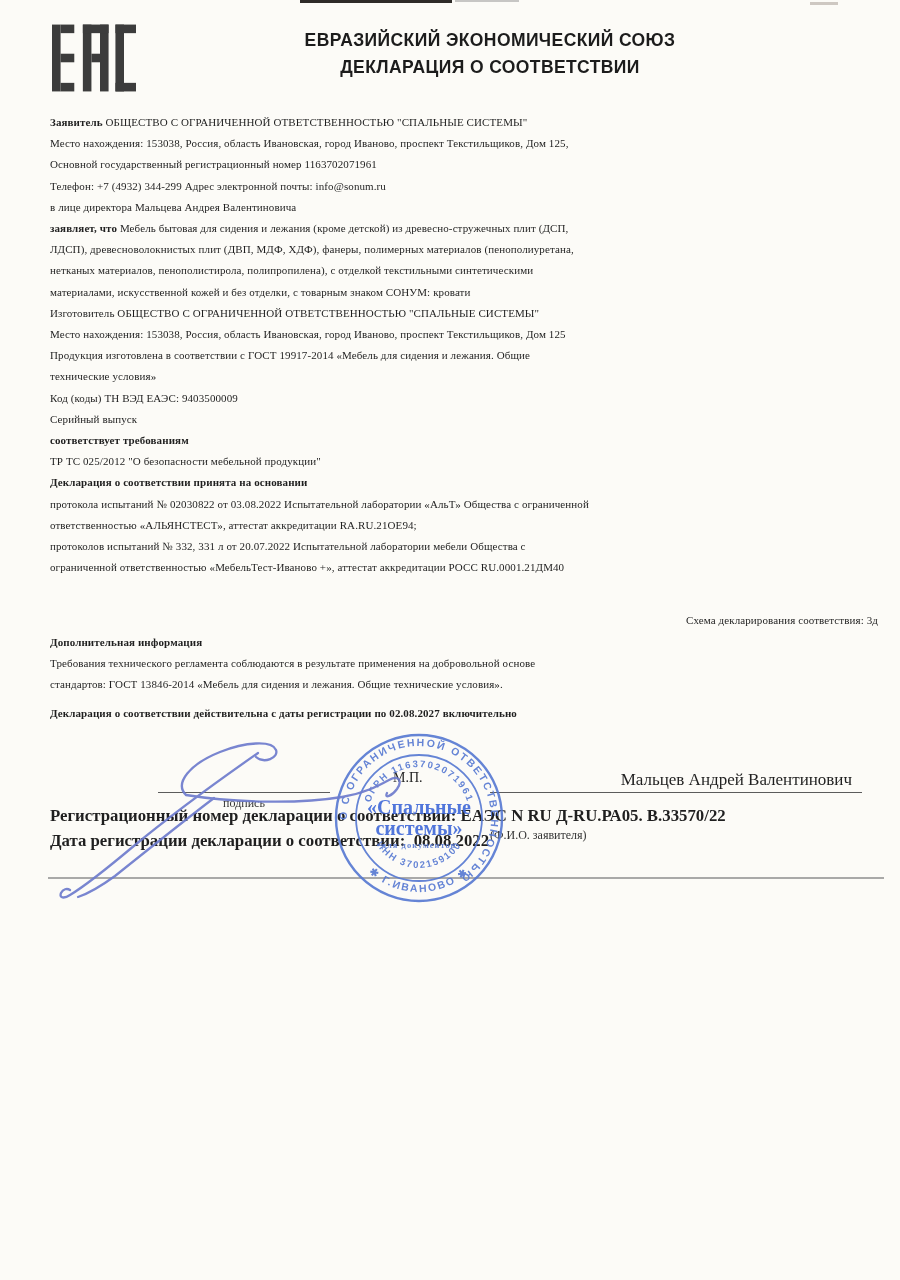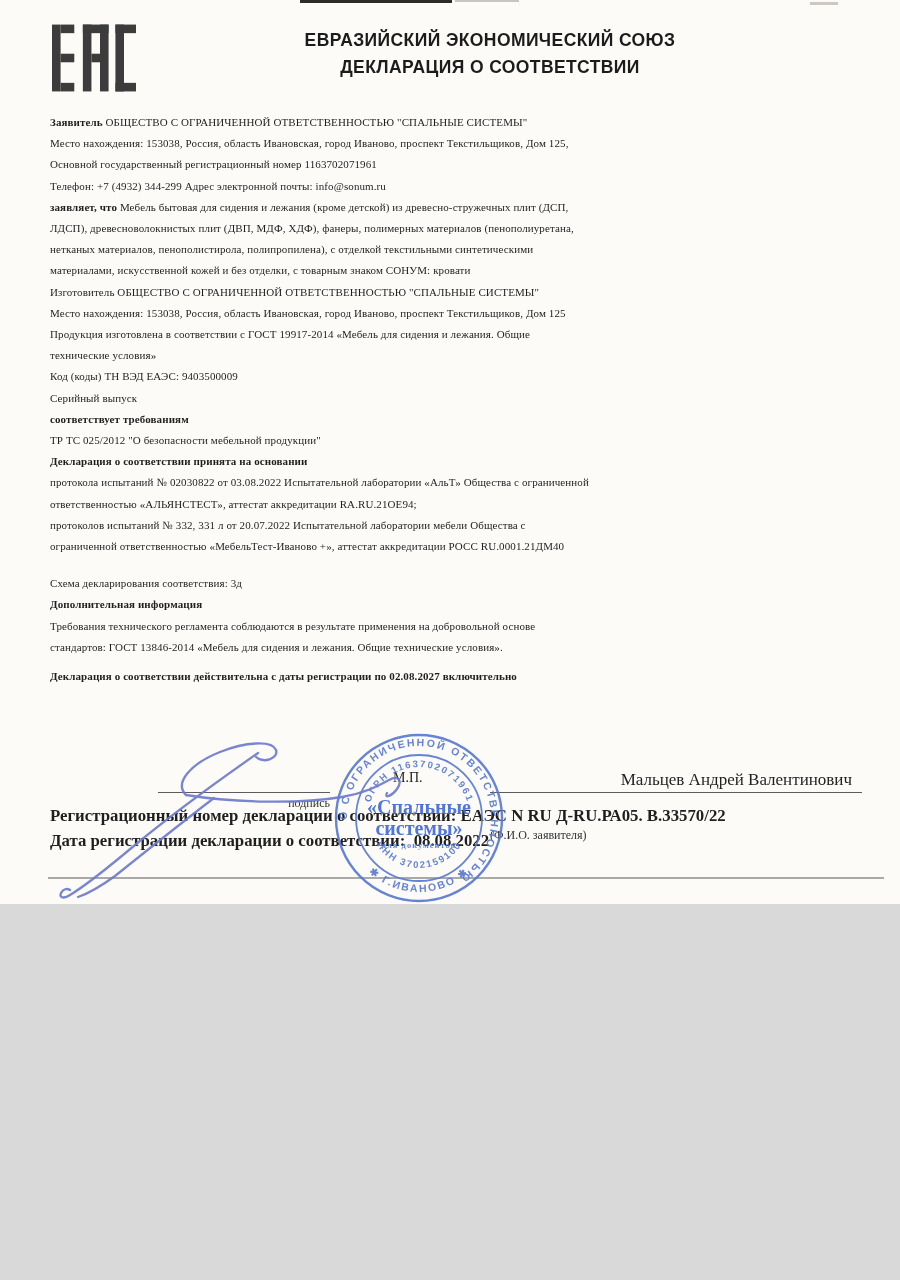--- a/index.html
+++ b/index.html
@@ -1,34 +1,34 @@
 <!DOCTYPE html>
 <html><head>
 <meta charset="utf-8">
 <style>
   html,body{margin:0;padding:0;background:#d9d9d9;}
-  .page{position:relative;width:900px;height:904px;background:#fcfbf7;overflow:hidden;
+  .page{position:relative;width:900px;height:1280px;background:#fcfbf7;overflow:hidden;
         font-family:"Liberation Serif",serif;color:#1f1f1f;}
   
   .artifact{position:absolute;}
   .a1{left:300px;top:0;width:152px;height:3px;background:#2e2b28;}
   .a2{left:455px;top:0;width:64px;height:2px;background:#9a9a9a;opacity:.55;}
   .a3{left:810px;top:2px;width:28px;height:3px;background:#c2bcb4;opacity:.8;}
   
   .logo{position:absolute;left:52px;top:20px;}
   .title{position:absolute;left:125px;top:27px;width:730px;text-align:center;
          font-family:"Liberation Sans",sans-serif;font-weight:bold;font-size:17.5px;
          line-height:27px;letter-spacing:.4px;color:#1c1c1c;}
   
   .body-lines{position:absolute;left:50px;top:112px;width:828px;}
   .bline{white-space:nowrap;font-size:11px;line-height:21.2px;letter-spacing:.1px;}
   .bline .b{font-weight:bold;}
   
   .sig-rule{position:absolute;left:158px;top:792px;width:172px;height:1px;background:#5c5c5c;}
-  .podpis{position:absolute;left:158px;top:796px;width:172px;text-align:right;
+  .podpis{position:absolute;left:158px;top:796px;width:172px;text-align:center;
           font-size:12px;color:#333;}
   .mp{position:absolute;left:393px;top:770px;font-size:14px;}
   .fio-rule{position:absolute;left:490px;top:792px;width:372px;height:1px;background:#5c5c5c;}
   .fio-name{position:absolute;left:480px;top:770px;width:372px;text-align:right;font-size:17px;}
   .fio-cap{position:absolute;left:490px;top:828px;width:372px;text-align:left;
            font-size:12px;color:#333;}
   .reg1{position:absolute;left:50px;top:806px;font-weight:bold;font-size:16.8px;white-space:nowrap;}
   .reg2{position:absolute;left:50px;top:831px;font-weight:bold;font-size:16.8px;white-space:pre;}
   .foot-rule{position:absolute;left:48px;top:877px;width:836px;height:2px;background:#8d8d8d;opacity:.75;}
   
@@ -71,38 +71,39 @@
   <div class="title">
     <div>ЕВРАЗИЙСКИЙ ЭКОНОМИЧЕСКИЙ СОЮЗ</div>
     <div>ДЕКЛАРАЦИЯ О СООТВЕТСТВИИ</div>
   </div>
 
   <div class="body-lines" id="body-lines">
       <div class="bline"><span class="b">Заявитель </span><span>ОБЩЕСТВО С ОГРАНИЧЕННОЙ ОТВЕТСТВЕННОСТЬЮ "СПАЛЬНЫЕ СИСТЕМЫ"</span></div>
       <div class="bline"><span>Место нахождения: 153038, Россия, область Ивановская, город Иваново, проспект Текстильщиков, Дом 125,</span></div>
       <div class="bline"><span>Основной государственный регистрационный номер 1163702071961</span></div>
       <div class="bline"><span>Телефон: +7 (4932) 344-299 Адрес электронной почты: info@sonum.ru</span></div>
+      <div class="bline"><span>в лице директора Мальцева Андрея Валентиновича</span></div>
       <div class="bline"><span class="b">заявляет, что </span><span>Мебель бытовая для сидения и лежания (кроме детской) из древесно-стружечных плит (ДСП,</span></div>
       <div class="bline"><span>ЛДСП), древесноволокнистых плит (ДВП, МДФ, ХДФ), фанеры, полимерных материалов (пенополиуретана,</span></div>
       <div class="bline"><span>нетканых материалов, пенополистирола, полипропилена), с отделкой текстильными синтетическими</span></div>
       <div class="bline"><span>материалами, искусственной кожей и без отделки, с товарным знаком СОНУМ: кровати</span></div>
       <div class="bline"><span>Изготовитель ОБЩЕСТВО С ОГРАНИЧЕННОЙ ОТВЕТСТВЕННОСТЬЮ "СПАЛЬНЫЕ СИСТЕМЫ"</span></div>
       <div class="bline"><span>Место нахождения: 153038, Россия, область Ивановская, город Иваново, проспект Текстильщиков, Дом 125</span></div>
       <div class="bline"><span>Продукция изготовлена в соответствии с ГОСТ 19917-2014 «Мебель для сидения и лежания. Общие</span></div>
       <div class="bline"><span>технические условия»</span></div>
       <div class="bline"><span>Код (коды) ТН ВЭД ЕАЭС: 9403500009</span></div>
       <div class="bline"><span>Серийный выпуск</span></div>
       <div class="bline"><span class="b">соответствует требованиям</span></div>
       <div class="bline"><span>ТР ТС 025/2012 "О безопасности мебельной продукции"</span></div>
       <div class="bline"><span class="b">Декларация о соответствии принята на основании</span></div>
       <div class="bline"><span>протокола испытаний № 02030822 от 03.08.2022 Испытательной лаборатории «АльТ» Общества с ограниченной</span></div>
       <div class="bline"><span>ответственностью «АЛЬЯНСТЕСТ», аттестат аккредитации RA.RU.21OE94;</span></div>
       <div class="bline"><span>протоколов испытаний № 332, 331 л от 20.07.2022 Испытательной лаборатории мебели Общества с</span></div>
       <div class="bline"><span>ограниченной ответственностью «МебельТест-Иваново +», аттестат аккредитации РОСС RU.0001.21ДМ40</span></div>
-      <div class="bline" style="margin-top: 16px;"><span>Схема декларирования соответствия: 3д</span></div>
+      <div class="bline" style="margin-top: 32px; text-align: right;"><span>Схема декларирования соответствия: 3д</span></div>
       <div class="bline"><span class="b">Дополнительная информация</span></div>
       <div class="bline"><span>Требования технического регламента соблюдаются в результате применения на добровольной основе</span></div>
       <div class="bline"><span>стандартов: ГОСТ 13846-2014 «Мебель для сидения и лежания. Общие технические условия».</span></div>
       <div class="bline" style="margin-top: 8px;"><span class="b">Декларация о соответствии действительна с даты регистрации по 02.08.2027 включительно</span></div>
     </div>
 
   <div class="sig-rule"></div>
   <div class="podpis">подпись</div>
   <div class="mp">М.П.</div>
   <div class="fio-rule"></div>

